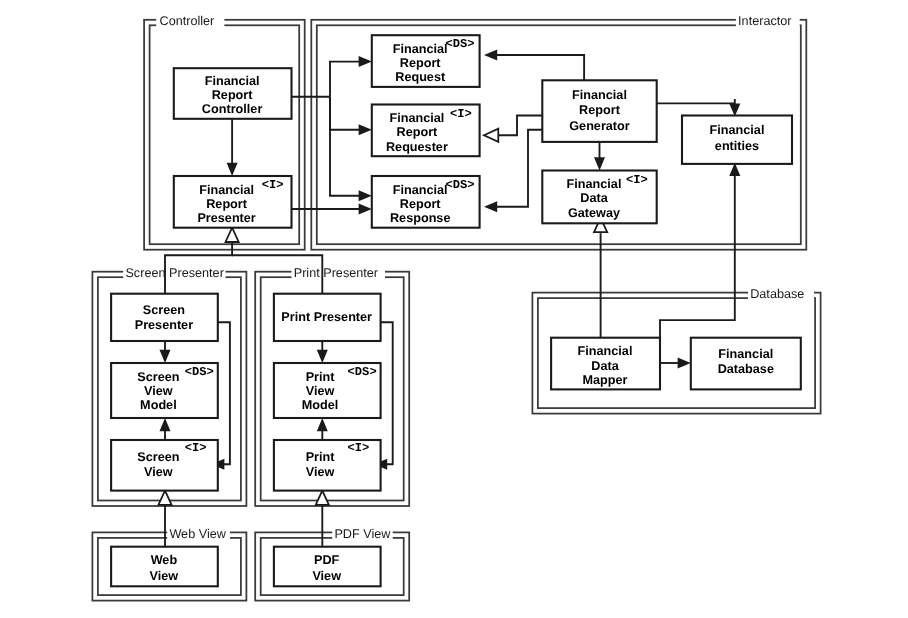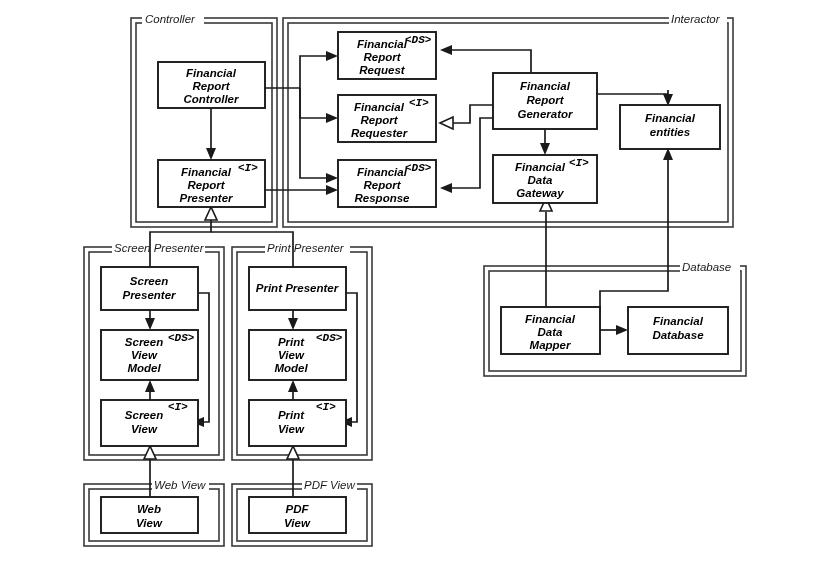--- a/index.html
+++ b/index.html
@@ -10,21 +10,20 @@
   }
   body {
     font-family: "Liberation Sans", sans-serif;
   }
   #canvas {
     position: relative;
     width: 814px;
     height: 562px;
     background: #ffffff;
     overflow: hidden;
-    font-style: italic;
   }
   #diagram-svg {
     position: absolute;
     top: 0;
     left: 0;
     width: 825px;
     height: 562px;
   }
   .grp-label {
     font-family: "Liberation Sans", sans-serif;

